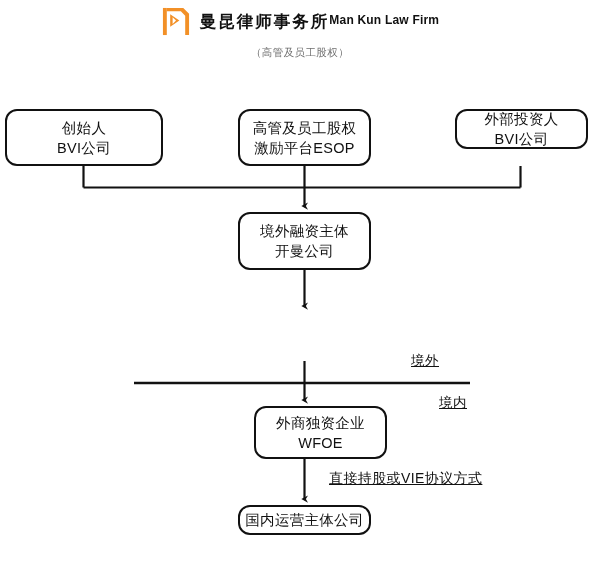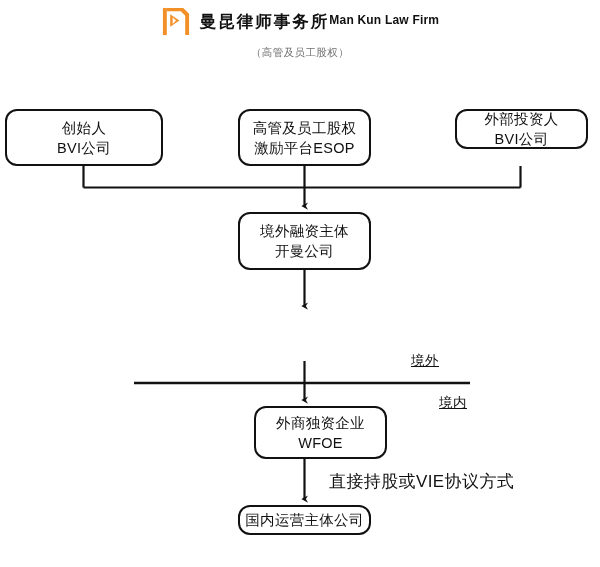--- a/index.html
+++ b/index.html
@@ -122,24 +122,25 @@
     text-decoration: underline;
   }
   #label-offshore { left: 411px; top: 352px; }
   #label-onshore  { left: 411px; top: 394px; margin-left: 28px; }
 
   
   #label-vie-method {
     position: absolute;
     left: 329px;
     top: 470px;
-    font-size: 17px;
+    font-size: 14px;
     letter-spacing: 0.4px;
     color: #111111;
     white-space: nowrap;
+    text-decoration: underline;
   }
 </style>
 </head>
 <body>
 
 <div id="brand-header">
   <div id="brand-lockup">
     <svg id="brand-logo-icon" viewBox="0 0 62 64" xmlns="http://www.w3.org/2000/svg" aria-hidden="true">
 
       <path d="M4 4 H12 V60 H4 Z" fill="#F29027"></path>

